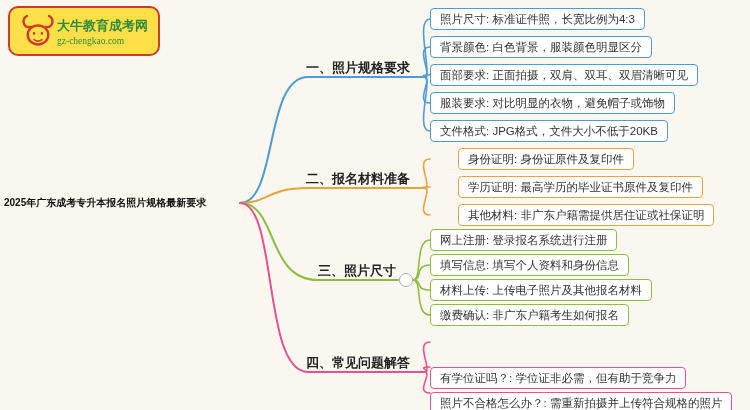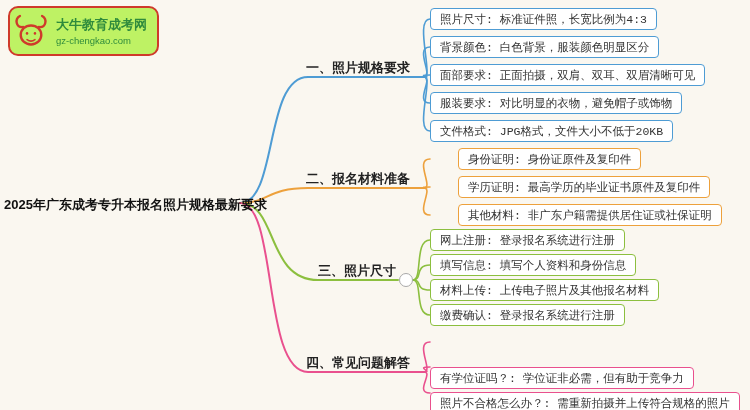--- a/index.html
+++ b/index.html
@@ -10,42 +10,42 @@
     color:#222;
   }
   .links{position:absolute;left:0;top:0;z-index:1;}
   .links path{fill:none;stroke-linecap:round;}
   .links .main{stroke-width:2;}
   .links .fan{stroke-width:1.6;}
   .c1{stroke:#4e9cd4;} .c2{stroke:#eda13c;} .c3{stroke:#8cbf3f;} .c4{stroke:#e9508e;}
 
   .logo{
     position:absolute;left:8px;top:6px;z-index:3;
-    display:flex;align-items:center;gap:6px;
+    display:flex;align-items:center;gap:0;
     border:2px solid #cf3a2b;border-radius:10px;
-    background:#bef264;padding:4px 10px 4px 2px;
+    background:#fde047;padding:4px 10px 4px 9px;
   }
   .logo-name{font-size:13px;font-weight:bold;color:#2f8b3c;white-space:nowrap;}
-  .logo-url{font-size:9.5px;color:#2f8b3c;margin-top:1px;}
+  .logo-url{font-size:9.5px;color:#2f8b3c;margin-top:1px;font-family:Liberation Serif, serif;}
 
   .root{
     position:absolute;left:4px;top:196px;z-index:2;
-    font-size:13px;font-weight:bold;color:#111;white-space:nowrap;
+    font-size:10px;font-weight:bold;color:#111;white-space:nowrap;
   }
 
   .branch-label{
     position:absolute;z-index:2;
     font-size:13px;font-weight:bold;color:#222;white-space:nowrap;
   }
 
   .leaf{
     position:absolute;left:430px;z-index:2;
     background:#fff;border:1.5px solid #999;border-radius:4px;
     padding:2.5px 9px;font-size:11.5px;line-height:15px;
-    white-space:nowrap;color:#333;font-family:Liberation Mono, monospace;
+    white-space:nowrap;color:#333;
   }
   .lb1{border-color:#4e9cd4;} .lb2{border-color:#eda13c;margin-left:28px;}
   .lb3{border-color:#8cbf3f;text-align:right;} .lb4{border-color:#e9508e;margin-top:36px;}
 
   .handle{
     position:absolute;left:399px;top:273px;width:14px;height:14px;z-index:3;
     border:1.5px solid #a9a9a9;border-radius:50%;background:#fff;box-sizing:border-box;
   }
 </style>
 </head>
@@ -108,17 +108,17 @@
 <div class="leaf lb1" style="top:92px">服装要求: 对比明显的衣物，避免帽子或饰物</div>
 <div class="leaf lb1" style="top:120px">文件格式: JPG格式，文件大小不低于20KB</div>
 
 <div class="leaf lb2" style="top:148px">身份证明: 身份证原件及复印件</div>
 <div class="leaf lb2" style="top:176px">学历证明: 最高学历的毕业证书原件及复印件</div>
 <div class="leaf lb2" style="top:204px">其他材料: 非广东户籍需提供居住证或社保证明</div>
 
 <div class="leaf lb3" style="top:229px">网上注册: 登录报名系统进行注册</div>
 <div class="leaf lb3" style="top:254px">填写信息: 填写个人资料和身份信息</div>
 <div class="leaf lb3" style="top:279px">材料上传: 上传电子照片及其他报名材料</div>
-<div class="leaf lb3" style="top:304px">缴费确认: 登录报名系统进行注册</div>
+<div class="leaf lb3" style="top:304px">缴费确认: 非广东户籍考生如何报名</div>
 
 <div class="leaf lb4" style="top:331px">有学位证吗？: 学位证非必需，但有助于竞争力</div>
 <div class="leaf lb4" style="top:356px">照片不合格怎么办？: 需重新拍摄并上传符合规格的照片</div>
 <div class="leaf lb4" style="top:382px">非广东户籍考生如何报名？: 提供有效的居住证或社保缴纳证明</div>
 
 </body></html>

